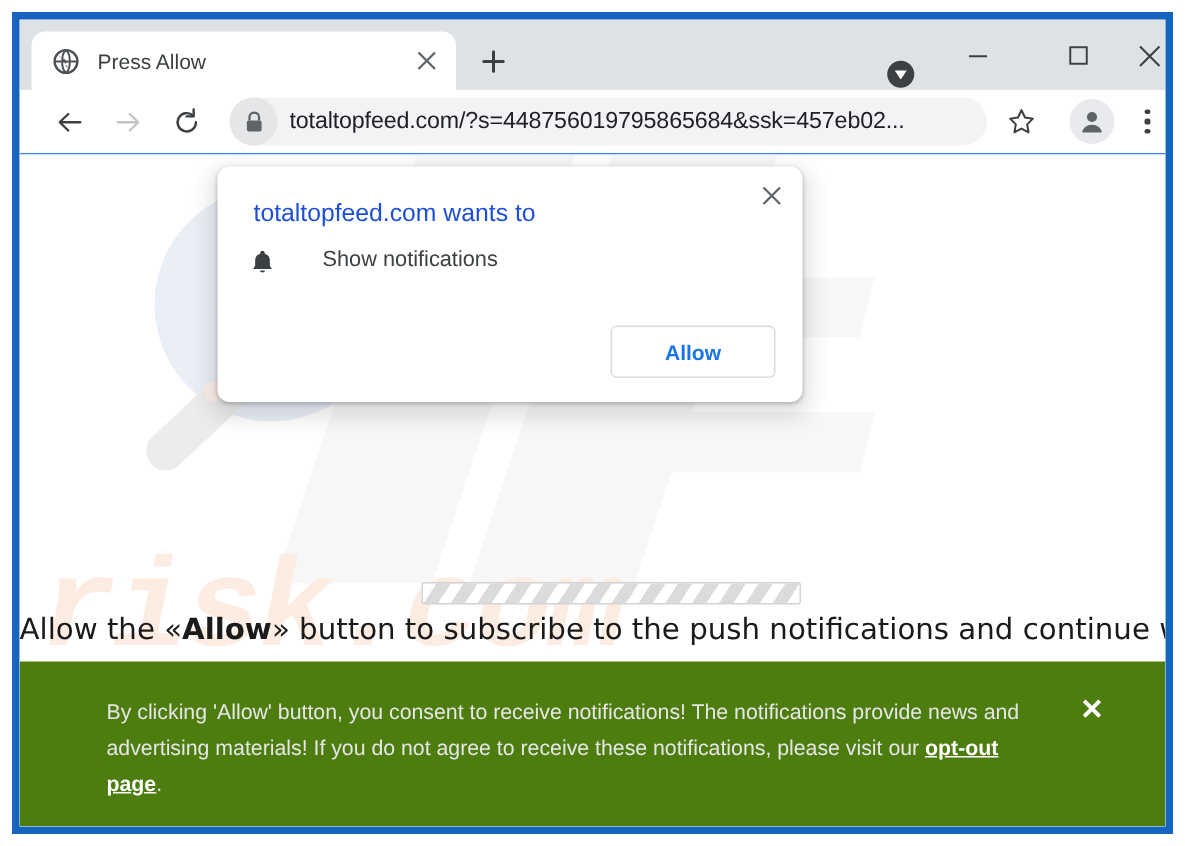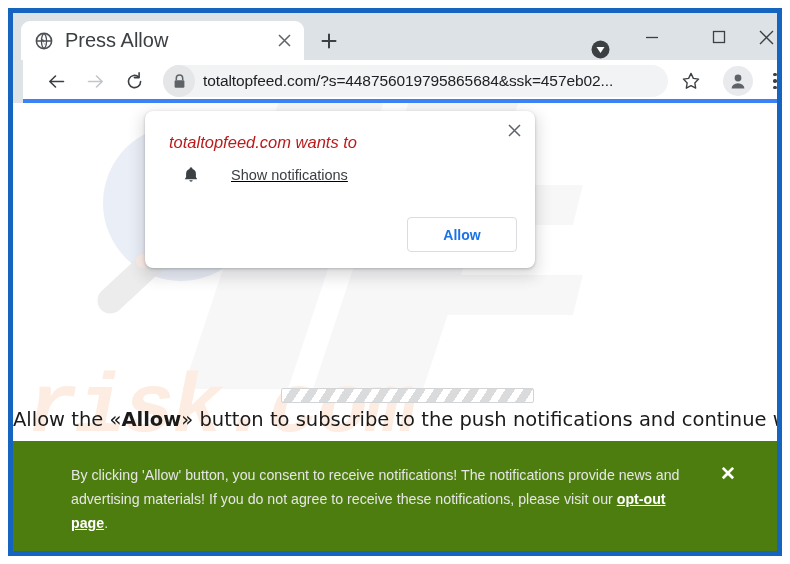--- a/index.html
+++ b/index.html
@@ -46,21 +46,21 @@
     display: flex;
     align-items: center;
   }
   #tab-favicon {
     margin-left: 14px;
     width: 18px; height: 18px;
     flex: 0 0 auto;
   }
   #tab-title {
     margin-left: 12px;
-    font-size: 20px;
+    font-size: 14px;
     color: #3c4043;
     white-space: nowrap;
     overflow: hidden;
     flex: 1 1 auto;
   }
   #tab-close {
     width: 24px; height: 24px;
     margin-right: 8px;
     flex: 0 0 auto;
     display: flex; align-items: center; justify-content: center;
@@ -87,25 +87,25 @@
     align-items: center;
     justify-content: center;
   }
   #win-minimize { left: 616px; }
   #win-maximize { left: 683px; }
   #win-close    { left: 730px; }
 
   
   #toolbar {
     position: absolute;
-    left: 10px; top: 47px;
+    left: 0; top: 47px;
     width: 100%;
     height: 43px;
     background: #ffffff;
-    border-bottom: 4px solid #3b82f6;
+    border-bottom: 1px solid #3b82f6;
     box-sizing: border-box;
   }
   .nav-btn {
     position: absolute;
     top: 6px;
     width: 30px; height: 30px;
     display: flex; align-items: center; justify-content: center;
     border-radius: 50%;
   }
   #nav-back    { left: 18px; }
@@ -262,30 +262,27 @@
     position: absolute;
     right: 8px; top: 6px;
     width: 26px; height: 26px;
     display: flex; align-items: center; justify-content: center;
     border-radius: 50%;
   }
   #dialog-heading {
     position: absolute;
     left: 24px; top: 22px;
     font-size: 16.5px;
-    color: #b91c1c;
-    white-space: nowrap;
-    font-style: italic;
+    color: #1d4ed8;
+    white-space: nowrap;
   }
   #dialog-permission-row {
     position: absolute;
-    left: 36px; top: 54px;
+    left: 20px; top: 54px;
     display: flex;
-    align-items: center;
-    text-decoration: underline;
   }
   #bell-icon { width: 20px; height: 20px; flex: 0 0 auto; }
   #permission-label {
     margin-left: 30px;
     font-size: 14.5px;
     color: #3c4043;
     white-space: nowrap;
   }
   #dialog-actions {
     position: absolute;

